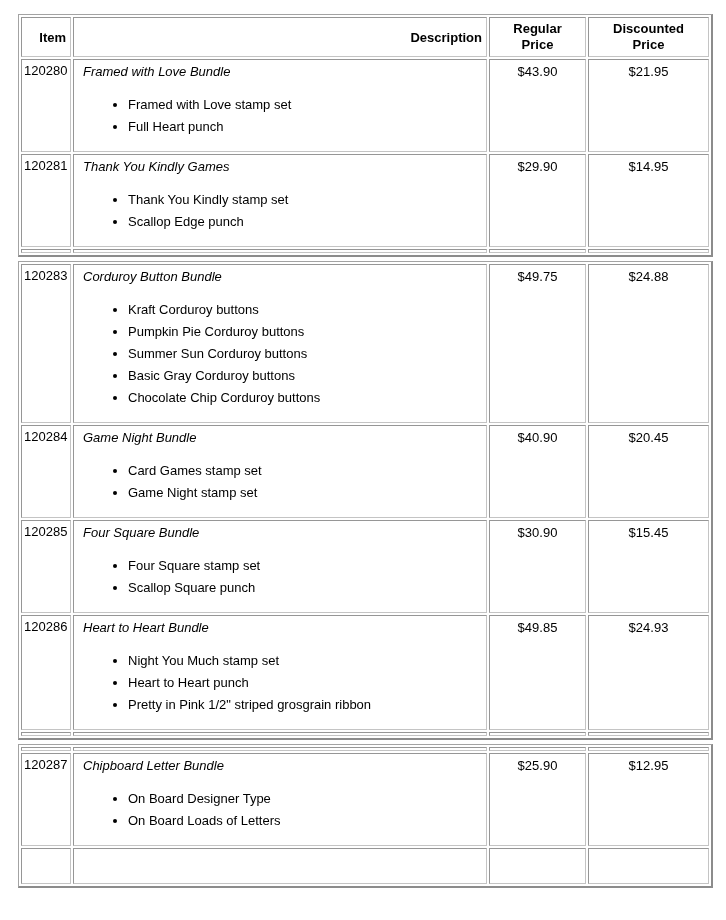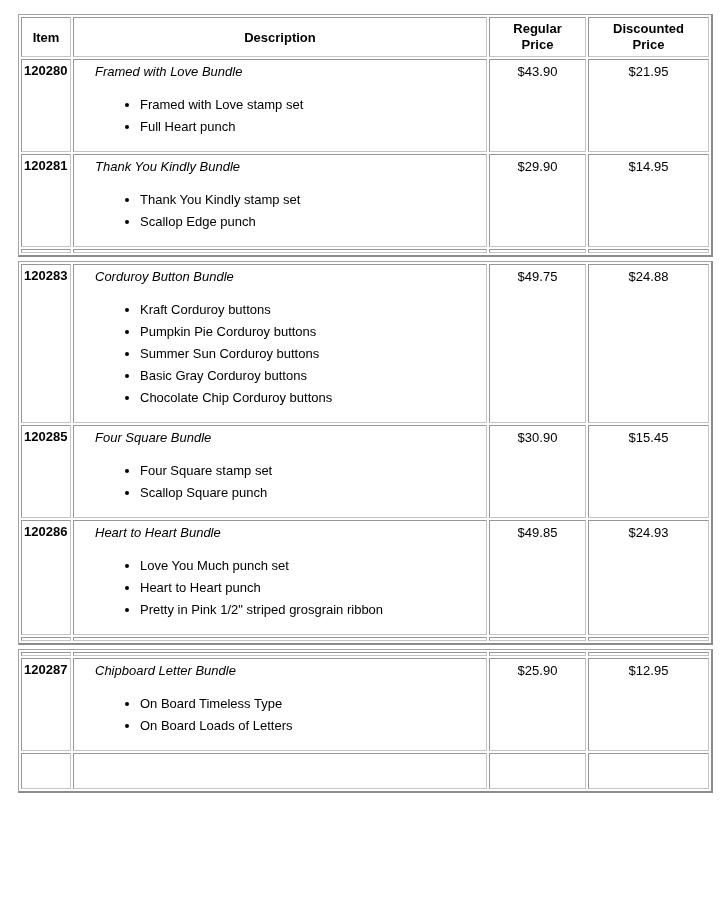--- a/index.html
+++ b/index.html
@@ -37,25 +37,25 @@
     border-color: #969696 #c4c4c4 #c4c4c4 #969696;
     overflow: hidden;
   }
   th {
     font-weight: bold;
     height: 34px;
     padding: 2px 4px;
     vertical-align: middle;
     font-size: 13px;
   }
-  th.left  { text-align: center; }
+  th.left  { text-align: right; }
   th.center { text-align: center; white-space: pre-line; line-height: 16px; }
   td { vertical-align: top; }
-  td.item  { padding: 3px 2px; line-height: 16px; font-weight: bold; }
-  td.desc  { padding: 3px 20px; }
+  td.item  { padding: 3px 2px; line-height: 16px; }
+  td.desc  { padding: 3px 8px; }
   td.price { padding: 4px 0; text-align: center; line-height: 16px; }
   .bundle-title {
     font-style: italic;
     line-height: 16px;
     margin: 1px 0 0 1px;
   }
   ul.contents {
     margin: 17px 0 13px 0;
     padding-left: 46px;
     list-style-type: disc;
@@ -101,21 +101,21 @@
                 <li>Framed with Love stamp set</li>
                 <li>Full Heart punch</li>
               </ul>
             </td>
             <td class="price">$43.90</td>
             <td class="price">$21.95</td>
           </tr>
           <tr>
             <td class="item">120281</td>
             <td class="desc">
-              <div class="bundle-title">Thank You Kindly Bundle</div>
+              <div class="bundle-title">Thank You Kindly Games</div>
               <ul class="contents">
                 <li>Thank You Kindly stamp set</li>
                 <li>Scallop Edge punch</li>
               </ul>
             </td>
             <td class="price">$29.90</td>
             <td class="price">$14.95</td>
           </tr>
           <tr class="spacer">
             <td></td>
@@ -142,37 +142,49 @@
                 <li>Pumpkin Pie Corduroy buttons</li>
                 <li>Summer Sun Corduroy buttons</li>
                 <li>Basic Gray Corduroy buttons</li>
                 <li>Chocolate Chip Corduroy buttons</li>
               </ul>
             </td>
             <td class="price">$49.75</td>
             <td class="price">$24.88</td>
           </tr>
           <tr>
+            <td class="item">120284</td>
+            <td class="desc">
+              <div class="bundle-title">Game Night Bundle</div>
+              <ul class="contents">
+                <li>Card Games stamp set</li>
+                <li>Game Night stamp set</li>
+              </ul>
+            </td>
+            <td class="price">$40.90</td>
+            <td class="price">$20.45</td>
+          </tr>
+          <tr>
             <td class="item">120285</td>
             <td class="desc">
               <div class="bundle-title">Four Square Bundle</div>
               <ul class="contents">
                 <li>Four Square stamp set</li>
                 <li>Scallop Square punch</li>
               </ul>
             </td>
             <td class="price">$30.90</td>
             <td class="price">$15.45</td>
           </tr>
           <tr>
             <td class="item">120286</td>
             <td class="desc">
               <div class="bundle-title">Heart to Heart Bundle</div>
               <ul class="contents">
-                <li>Love You Much punch set</li>
+                <li>Night You Much stamp set</li>
                 <li>Heart to Heart punch</li>
                 <li>Pretty in Pink 1/2" striped grosgrain ribbon</li>
               </ul>
             </td>
             <td class="price">$49.85</td>
             <td class="price">$24.93</td>
           </tr>
           <tr class="spacer">
             <td></td>
             <td></td>
@@ -193,21 +205,21 @@
             <td></td>
             <td></td>
             <td></td>
             <td></td>
           </tr>
           <tr>
             <td class="item">120287</td>
             <td class="desc">
               <div class="bundle-title">Chipboard Letter Bundle</div>
               <ul class="contents">
-                <li>On Board Timeless Type</li>
+                <li>On Board Designer Type</li>
                 <li>On Board Loads of Letters</li>
               </ul>
             </td>
             <td class="price">$25.90</td>
             <td class="price">$12.95</td>
           </tr>
           <tr class="tail">
             <td></td>
             <td></td>
             <td></td>

